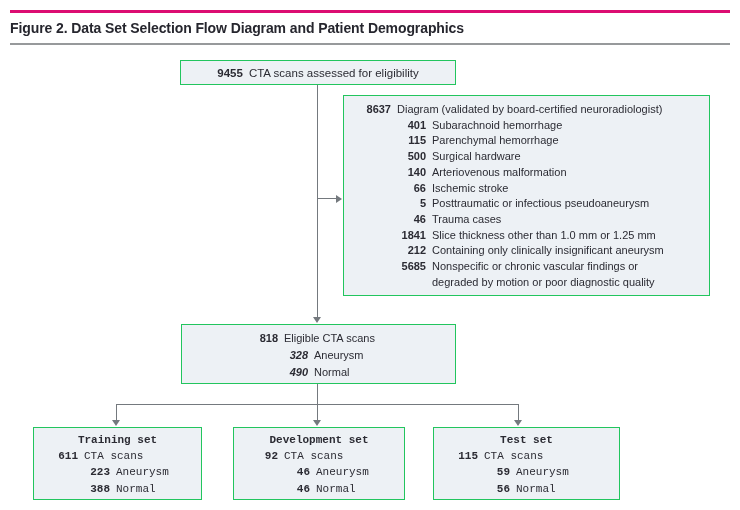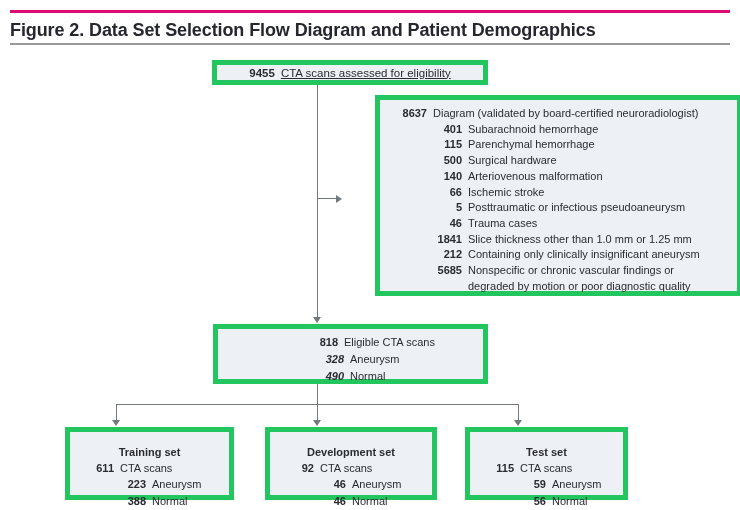--- a/index.html
+++ b/index.html
@@ -1,54 +1,54 @@
 <!DOCTYPE html>
 <html><head>
 <meta charset="utf-8">
 <style>
   html,body { margin:0; padding:0; background:#ffffff; }
   .page {
     position:relative; width:740px; height:510px; background:#ffffff;
     font-family:"Liberation Sans", sans-serif; color:#2b2b33; overflow:hidden;
   }
   .accent-rule { position:absolute; left:10px; top:10px; width:720px; height:3px; background:#dc0d72; }
-  .fig-title   { position:absolute; left:10px; top:20px; margin:0; font-size:18px; font-weight:bold; letter-spacing:-0.1px; color:#26262e; }
+  .fig-title   { position:absolute; left:10px; top:20px; margin:0; font-size:14px; font-weight:bold; letter-spacing:-0.1px; color:#26262e; }
   .title-rule  { position:absolute; left:10px; top:43px; width:720px; height:2px; background:#97999b; }
 
   .box {
-    position:absolute; background:#edf1f5; border:5px solid #22c55e; box-sizing:border-box;
-    font-size:11px; color:#2b2b33;margin-left:32px;
+    position:absolute; background:#edf1f5; border:1px solid #22c55e; box-sizing:border-box;
+    font-size:11px; color:#2b2b33;
   }
   .row  { display:flex; align-items:flex-start; }
   .num  { font-weight:bold; text-align:right; flex:none; white-space:nowrap; }
   .lbl  { margin-left:6px; white-space:pre-line; }
 
   
   .box-assessed { left:180px; top:60px; width:276px; height:25px;
     display:flex; align-items:center; justify-content:center; font-size:11.5px; }
-  .box-assessed .lbl { white-space:nowrap;text-decoration:underline; }
+  .box-assessed .lbl { white-space:nowrap; }
 
   
   .box-excluded { left:343px; top:95px; width:367px; height:201px; padding:6px 6px 8px 0; line-height:15.7px; }
   .box-excluded .hdr .num { width:47px; }
   .box-excluded .itm .num { width:82px; }
 
   
   .box-eligible { left:181px; top:324px; width:275px; height:60px; padding-top:5px; line-height:17px; }
-  .box-eligible .hdr .num { width:96px;padding-left:24px; }
+  .box-eligible .hdr .num { width:96px; }
   .box-eligible .itm .num { width:126px;font-style:italic; }
 
   
-  .set-box { top:427px; height:73px; padding-top:12px; line-height:16.2px; }
+  .set-box { top:427px; height:73px; padding-top:4px; line-height:16.2px;font-family:Liberation Mono, monospace; }
   .set-box .set-title { text-align:center; font-weight:bold; }
   .set-box .hdr .num { width:44px; }
   .set-box .itm .num { width:76px; }
   .box-training    { left:33px;  width:169px; }
   .box-development { left:233px; width:172px; }
-  .box-test        { left:433px; width:163px; }
+  .box-test        { left:433px; width:187px; }
 
   
   .vline, .hline { position:absolute; background:#74797e; }
   .arr-down {
     position:absolute; width:0; height:0;
     border-left:4px solid transparent; border-right:4px solid transparent;
     border-top:6px solid #74797e;
   }
   .arr-right {
     position:absolute; width:0; height:0;

